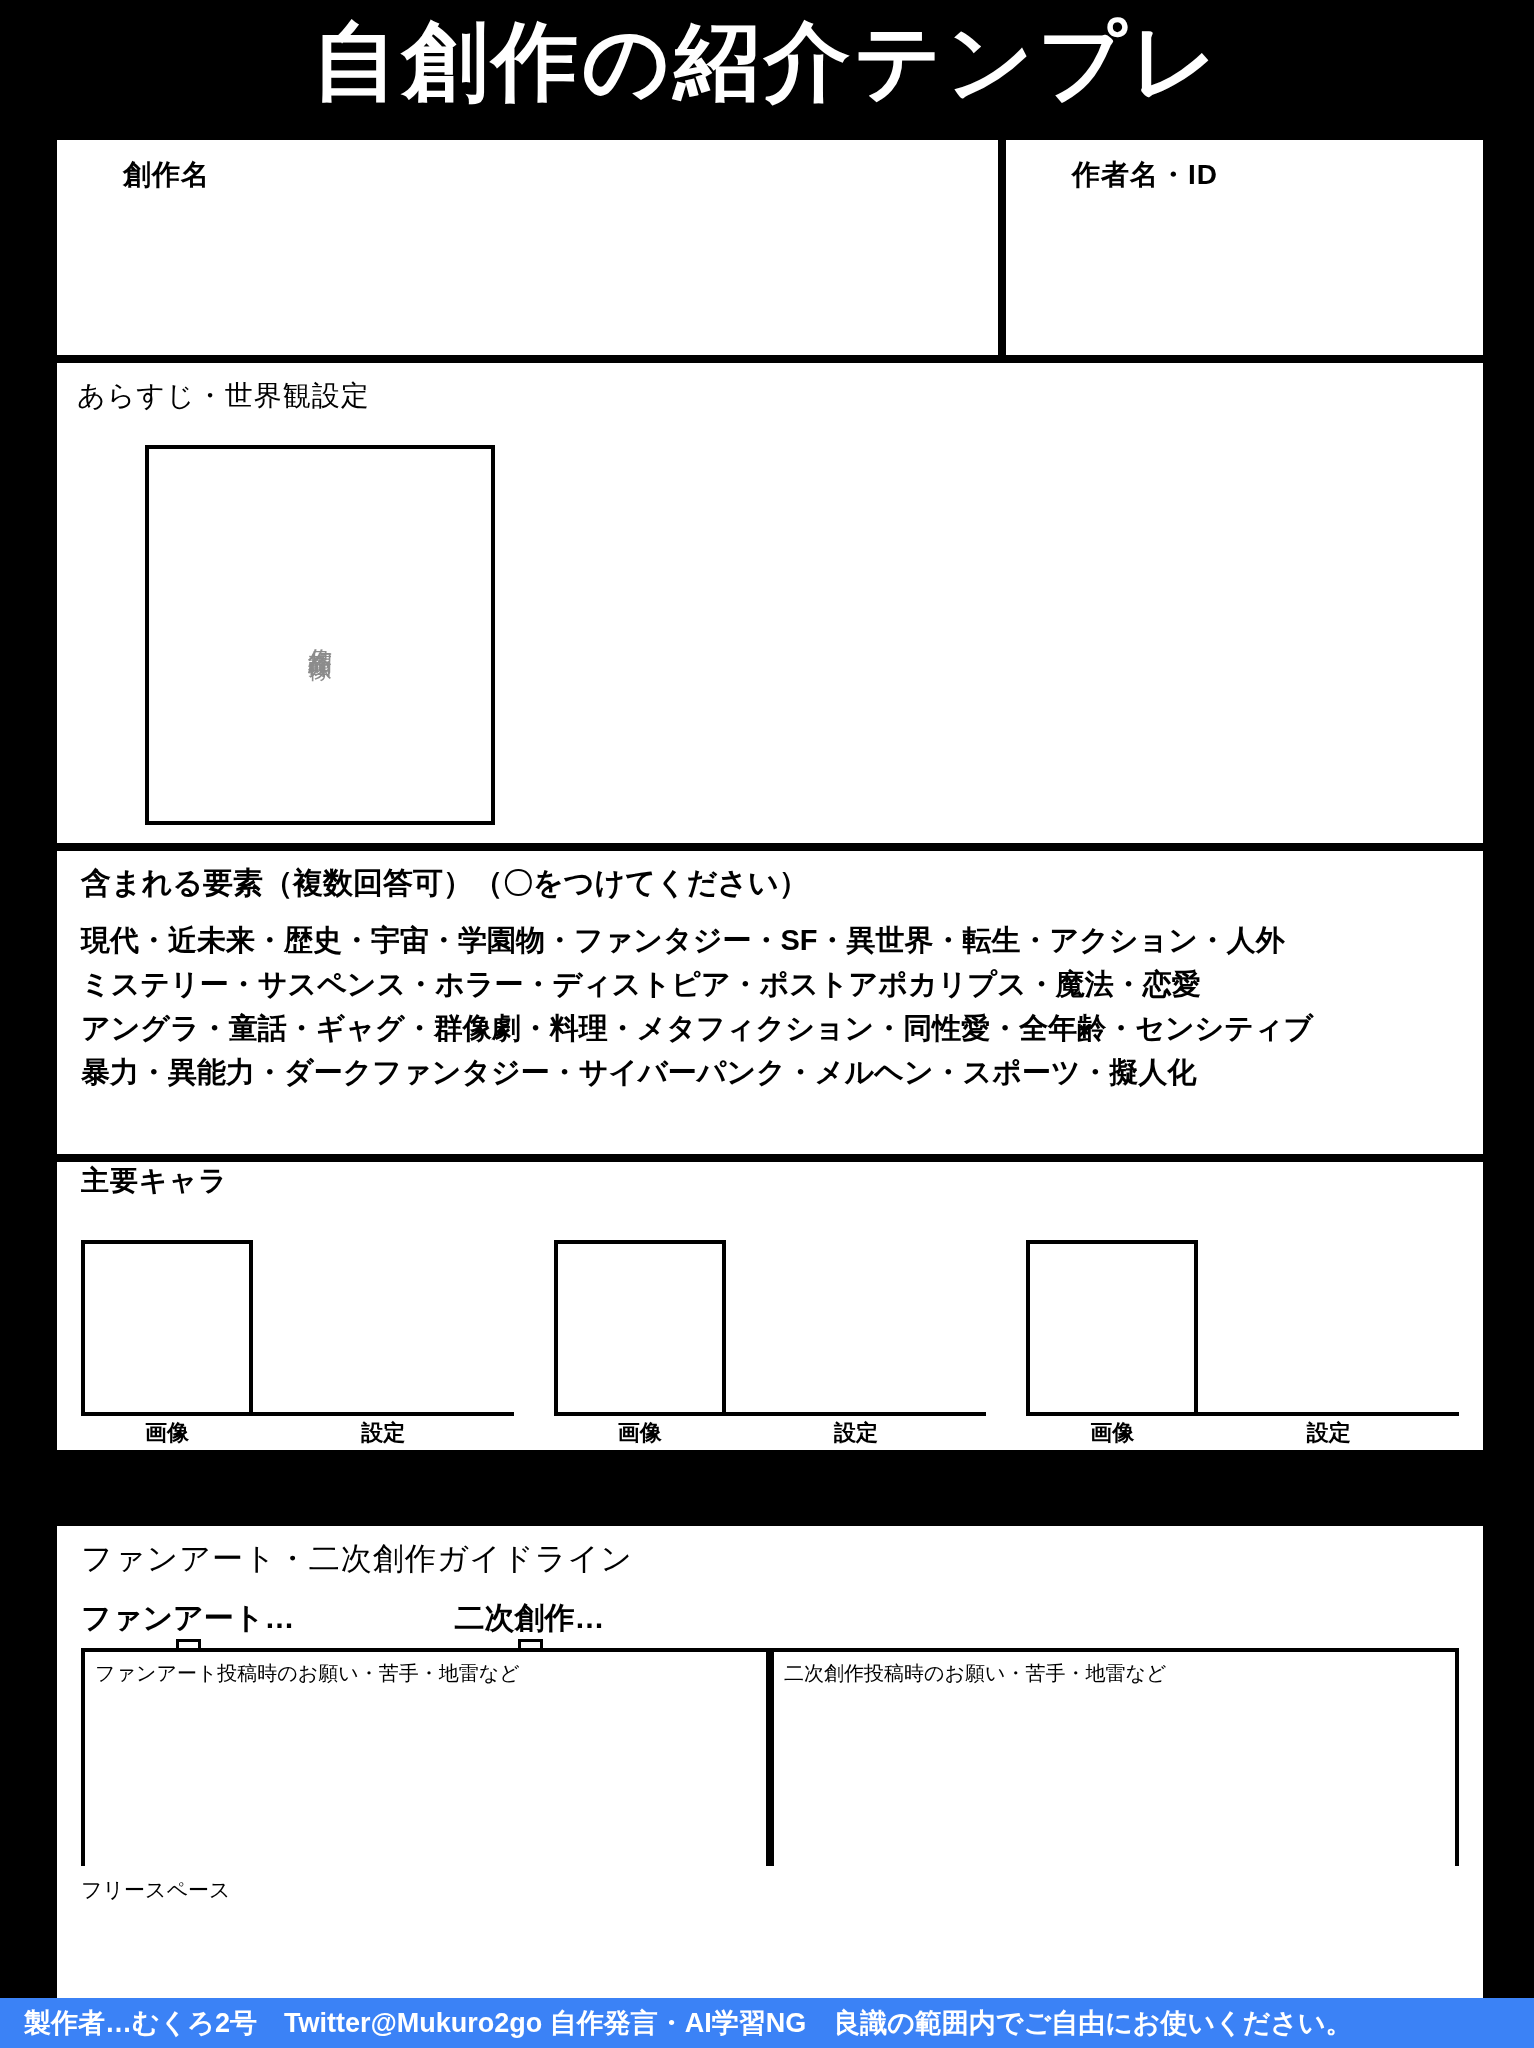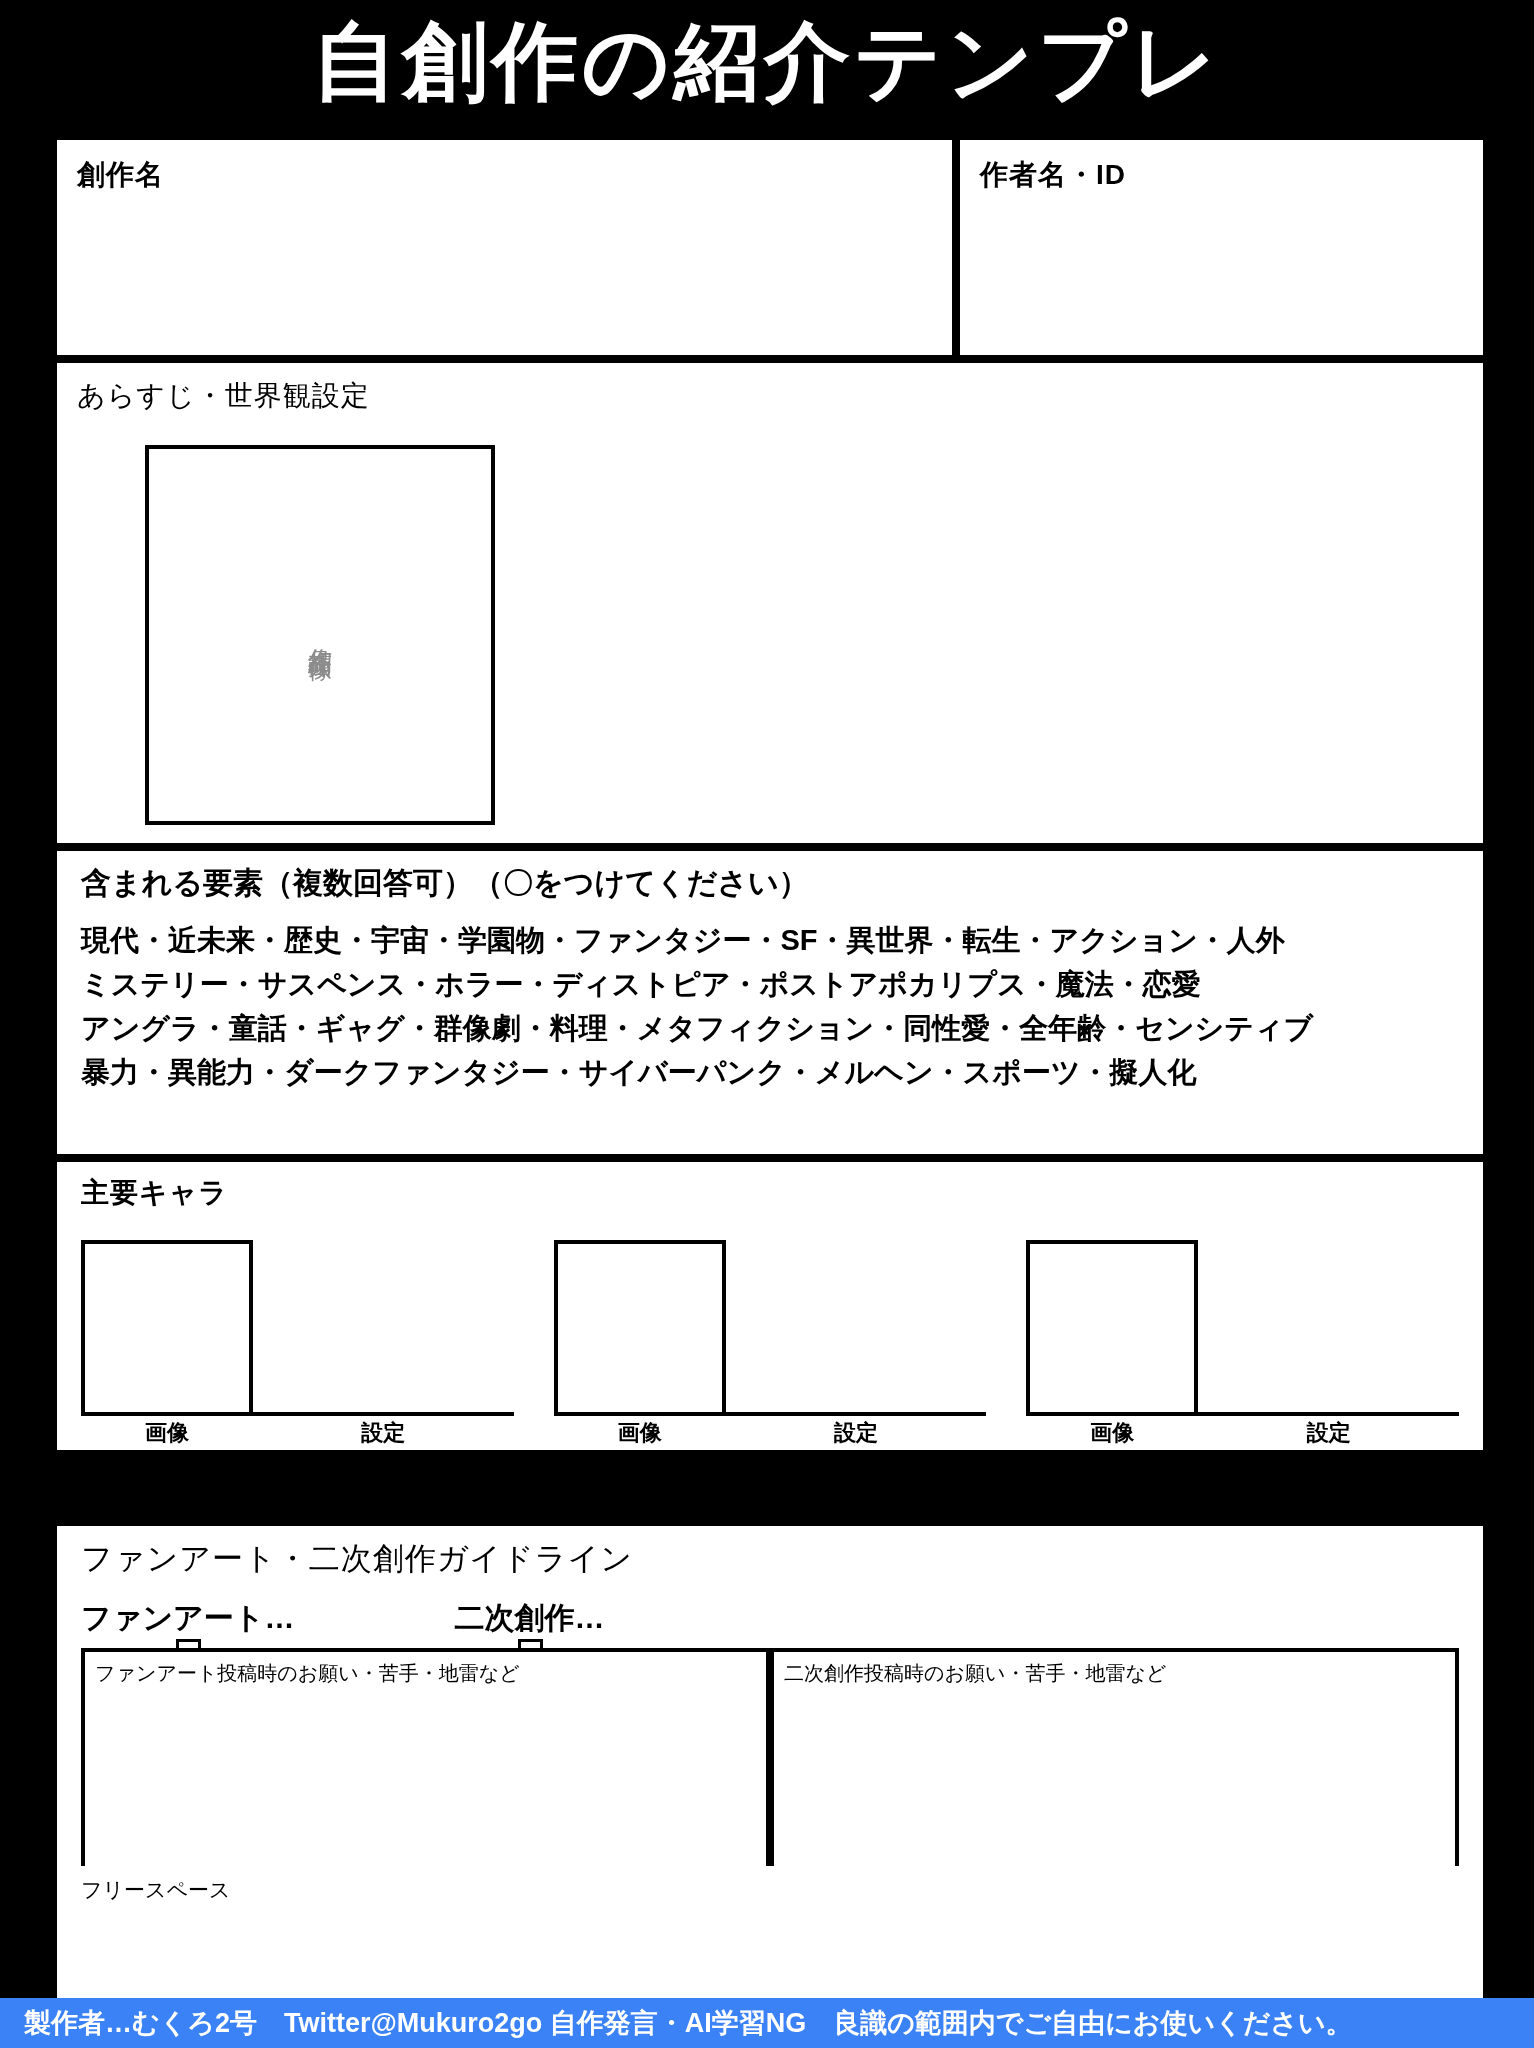--- a/index.html
+++ b/index.html
@@ -48,20 +48,21 @@
     letter-spacing: 1px;
   }
   .panel-label.lite { font-weight: normal; }
 
   
   .row1 { top: 140px; height: 215px; display: flex; }
   .row1 .cell {
     background: #ffffff;
     height: 100%;
     padding: 16px 20px;
+    margin-left: 46px;
   }
   .row1 .cell-left  { width: 895px; }
   .row1 .gap        { width: 8px; background: #000000; }
   .row1 .cell-right { flex: 1; }
 
   
   .row2 { top: 363px; height: 480px; padding: 14px 20px; }
   .img-placeholder {
     position: absolute;
     left: 88px;
@@ -88,21 +89,21 @@
   .elements-list { margin-top: 14px; }
   .elements-line {
     font-size: 29px;
     font-weight: bold;
     line-height: 44px;
     white-space: nowrap;
     letter-spacing: 0px;
   }
 
   
-  .row4 { top: 1162px; height: 288px; padding: 12px 20px 0 24px; }
+  .row4 { top: 1162px; height: 288px; padding: 0 20px 0 24px; }
   .chars-wrap {
     position: absolute;
     left: 24px;
     right: 24px;
     top: 78px;
     height: 195px;
     display: flex;
     justify-content: space-between;
     gap: 40px;
   }

